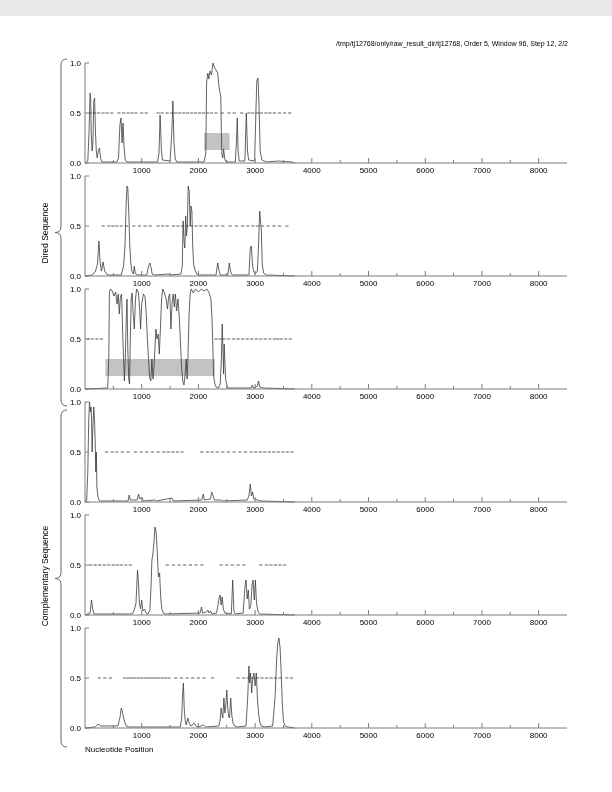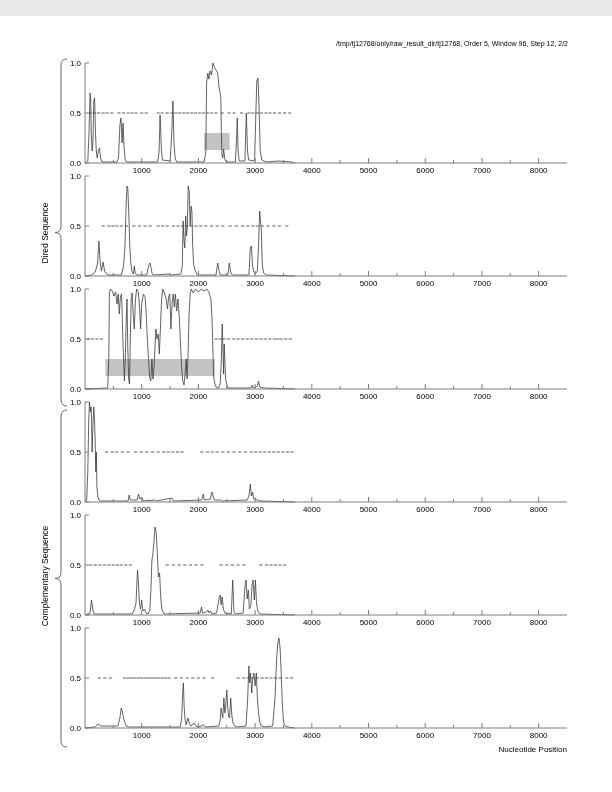--- a/index.html
+++ b/index.html
@@ -10,21 +10,21 @@
   .title{
     position:absolute;top:24px;right:44px;font-size:7px;white-space:nowrap;
   }
   .panel{position:absolute;left:0;width:612px;height:120px;}
   #braces{position:absolute;left:0;top:0;width:612px;height:792px;pointer-events:none;}
   .glabel{
     position:absolute;font-size:8.5px;white-space:nowrap;
     transform:translate(-50%,-50%) rotate(-90deg);
   }
   .xlabel{
-    position:absolute;top:729px;left:85px;width:482px;text-align:right;font-size:8px;
+    position:absolute;top:729px;left:85px;width:482px;text-align:left;font-size:8px;
   }
 </style>
 </head>
 <body>
 
 <div class="page">
   <div class="title">/tmp/tj12768/only/raw_result_dir/tj12768, Order 5, Window 96, Step 12, 2/2</div>
 
   <svg id="braces" viewBox="0 0 612 792">
       <path d="M 67 43 Q 61 43 61 49 L 61 210.5 Q 61 216.5 55 216.5 Q 61 216.5 61 222.5 L 61 384 Q 61 390 67 390" fill="none" stroke="#555555" stroke-width="0.9"></path>

